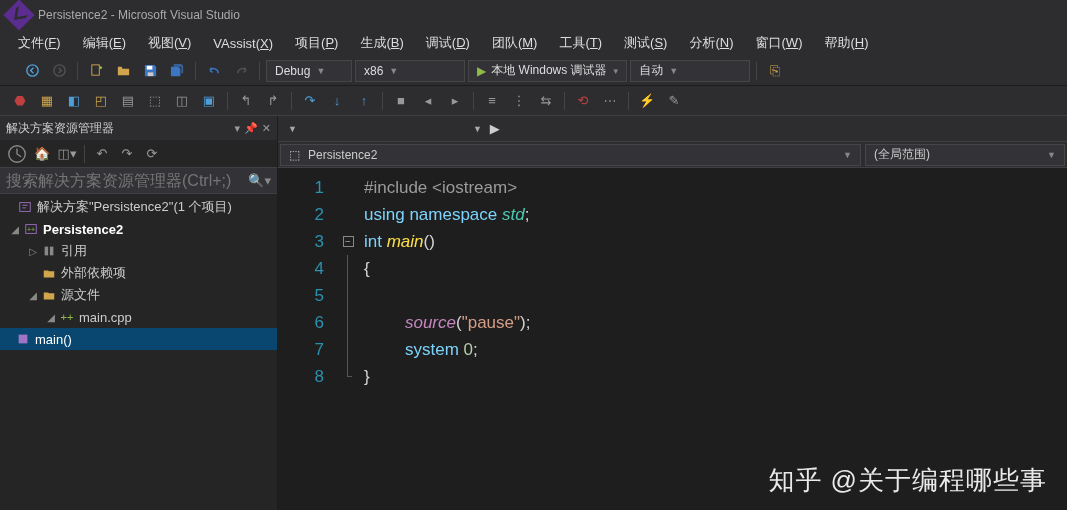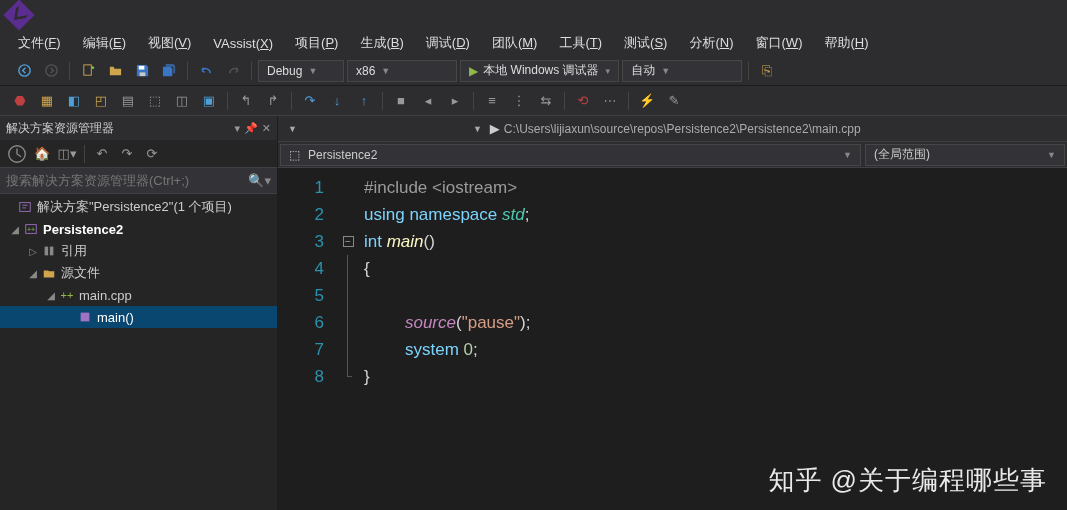--- a/index.html
+++ b/index.html
@@ -7,40 +7,40 @@
   
   .titlebar { height:30px; background:#2d2d30; display:flex; align-items:center; padding:0 8px; gap:8px; }
   .vs-logo { width:22px; height:22px; background:#5c2d91; transform:rotate(45deg); position:relative; }
   .vs-logo::after { content:""; position:absolute; inset:4px; background:#2d2d30; clip-path:polygon(0 30%,50% 100%,100% 30%,100% 0,50% 70%,0 0); }
   .title-text { color:#aaa; font-size:12px; }
   
   .menubar { height:26px; display:flex; align-items:center; padding:0 8px; gap:2px; }
   .menu-item { padding:3px 10px; cursor:pointer; color:#ddd; font-size:13px; }
   .menu-item .u { text-decoration:underline; }
   
-  .toolbar { height:30px; display:flex; align-items:center; padding:0 12px; gap:3px; border-bottom:1px solid #1c1c1c; }
+  .toolbar { height:30px; display:flex; align-items:center; padding:0 20px; gap:3px; border-bottom:1px solid #1c1c1c; }
   .toolbar2 { height:30px; display:flex; align-items:center; padding:0 8px; gap:3px; border-bottom:1px solid #3f3f46; }
   .tbtn { min-width:24px; height:24px; display:flex; align-items:center; justify-content:center; cursor:pointer; color:#999; border-radius:2px; }
   .tbtn svg { width:15px; height:15px; }
   .tsep { width:1px; height:18px; background:#444; margin:0 3px; }
   .dropdown { height:22px; background:#333337; border:1px solid #464646; display:flex; align-items:center; padding:0 6px 0 8px; gap:6px; cursor:pointer; color:#ddd; font-size:12px; }
   .dropdown .arr { font-size:9px; color:#888; }
   .start-dbg { height:22px; background:#333337; border:1px solid #464646; display:flex; align-items:center; padding:0 8px; gap:5px; cursor:pointer; color:#ddd; font-size:12px; }
   .play { color:#8fba49; }
   
   .workspace { display:flex; height:394px; }
   
   .sidebar { width:278px; background:#252526; display:flex; flex-direction:column; border-right:1px solid #1c1c1c; }
   .panel-hdr { height:24px; background:#2d2d30; display:flex; align-items:center; padding:0 6px; font-size:12px; color:#ccc; justify-content:space-between; }
   .panel-hdr .ctrls { display:flex; gap:4px; color:#999; }
   .panel-hdr .ctrls span { cursor:pointer; font-size:11px; }
   .panel-tb { height:28px; display:flex; align-items:center; padding:0 6px; gap:3px; border-bottom:1px solid #3f3f46; }
   .ptbtn { width:22px; height:22px; display:flex; align-items:center; justify-content:center; cursor:pointer; color:#999; }
   .search-row { height:26px; display:flex; align-items:center; padding:0 6px; background:#333337; border-bottom:1px solid #3f3f46; }
-  .search-row input { flex:1; background:transparent; border:none; color:#fca5a5; font-size:13px; outline:none; }
+  .search-row input { flex:1; background:transparent; border:none; color:#fca5a5; font-size:16px; outline:none; }
   .search-row .sicon { color:#888; font-size:13px; }
   
   .tree { flex:1; overflow:auto; padding:2px 0; }
   .tree-item { display:flex; align-items:center; height:22px; cursor:pointer; font-size:13px; color:#ccc; white-space:nowrap; }
   .tree-item.sel { background:#094771; color:#fff; }
   .tw { display:inline-flex; width:14px; justify-content:center; font-size:10px; color:#888; }
   .ticon { display:inline-flex; width:18px; justify-content:center; margin-right:3px; }
   .ticon svg { width:14px; height:14px; }
   .bold { font-weight:bold; color:#fff; }
   
@@ -55,34 +55,35 @@
   .ctx-drop .arr { font-size:9px; color:#888; }
   
   .code-area { flex:1; display:flex; background:#1e1e1e; overflow:hidden; }
   .gutter { width:60px; text-align:right; padding:6px 14px 0 0; font-family:Consolas,monospace; font-size:17px; color:#2b91af; line-height:27px; user-select:none; background:#1e1e1e; }
   .fold-col { width:20px; padding-top:6px; font-family:Consolas,monospace; font-size:12px; line-height:27px; color:#888; text-align:center; background:#1e1e1e; }
   .fold-box { display:inline-block; width:11px; height:11px; border:1px solid #888; line-height:9px; font-size:10px; text-align:center; color:#aaa; cursor:pointer; }
   .code { flex:1; padding:6px 0 0 6px; font-family:Consolas,monospace; font-size:17px; line-height:27px; white-space:pre; }
   .c-pp { color:#9b9b9b;margin-top:16px; }
   .c-kw { color:#7dd3fc; }
   .c-ty { color:#4ec9b0; font-style:italic; }
-  .c-fn { color:#fef9c3; font-style:italic; }
+  .c-fn { color:#fde047; font-style:italic; }
   .c-fn2 { color:#c586c0; font-style:italic; }
   .c-str { color:#d69d85; }
   .c-num { color:#b5cea8; }
   .c-pl { color:#d4d4d4; }
   .c-br { color:#d4d4d4; }
   
   .watermark { position:absolute; right:20px; bottom:12px; font-size:26px; color:rgba(255,255,255,0.9); font-weight:400; letter-spacing:1px; }
 </style>
 </head>
 <body>
 
 <div class="titlebar">
   <div class="vs-logo"></div>
+  <span class="title-text">Persistence2 - Microsoft Visual Studio</span>
 </div>
 
 <div class="menubar" id="menubar">
     <div class="menu-item">文件(<span class="u">F</span>)</div>
     <div class="menu-item">编辑(<span class="u">E</span>)</div>
     <div class="menu-item">视图(<span class="u">V</span>)</div>
     <div class="menu-item">VAssist(<span class="u">X</span>)</div>
     <div class="menu-item">项目(<span class="u">P</span>)</div>
     <div class="menu-item">生成(<span class="u">B</span>)</div>
     <div class="menu-item">调试(<span class="u">D</span>)</div>
@@ -250,34 +251,43 @@
           <span class="tw">▷</span>
           <span class="ticon">
             <svg viewBox="0 0 16 16">
               <rect x="3" y="3" width="4" height="10" fill="#888"></rect>
               <rect x="9" y="3" width="4" height="10" fill="#888"></rect>
             </svg>
           </span>
           <span>引用</span>
         </div>
       <div class="tree-item" style="padding-left:26px">
+          <span class="tw"></span>
+          <span class="ticon">
+            <svg viewBox="0 0 16 16">
+              <path d="M2 5h5l1 1h6v7H2z" fill="#d0a54b"></path>
+            </svg>
+          </span>
+          <span>外部依赖项</span>
+        </div>
+      <div class="tree-item" style="padding-left:26px">
           <span class="tw">◢</span>
           <span class="ticon">
             <svg viewBox="0 0 16 16">
               <path d="M2 5h5l1 1h6v7H2z" fill="#d0a54b"></path>
             </svg>
           </span>
           <span>源文件</span>
         </div>
       <div class="tree-item" style="padding-left:44px">
           <span class="tw">◢</span>
           <span class="ticon" style="color:#8fba49;font-size:11px">++</span>
           <span>main.cpp</span>
         </div>
-      <div class="tree-item sel" style="padding-left:62px">
+      <div class="tree-item sel" style="">
           <span class="tw"></span>
           <span class="ticon">
             <svg viewBox="0 0 16 16">
               <rect x="3" y="3" width="10" height="10" fill="#a074c4"></rect>
             </svg>
           </span>
           <span>main()</span>
         </div>
     </div>
   </div>
@@ -285,23 +295,20 @@
   <div class="editor-area">
     <div class="nav-row">
       <div class="nav-drop">
           <span class="arr" style="font-size:9px">▼</span>
         </div>
       <div style="width:160px"></div>
       <div class="nav-drop">
           <span class="arr" style="font-size:9px">▼</span>
         </div>
       <span class="arr2">▶</span>
-      <div class="breadcrumb">
-        <span>C:\Users\lijiaxun\source\repos\Persistence2\Persistence2\main.cpp</span>
-      </div>
     </div>
     <div class="ctx-row">
       <div class="ctx-drop">
           <span><span class="ticon" style="display:inline-block;width:16px">⬚</span><span>Persistence2</span></span>
           <span class="arr">▼</span>
         </div>
       <div class="ctx-drop narrow">
           <span>(全局范围)</span>
           <span class="arr">▼</span>
         </div>

